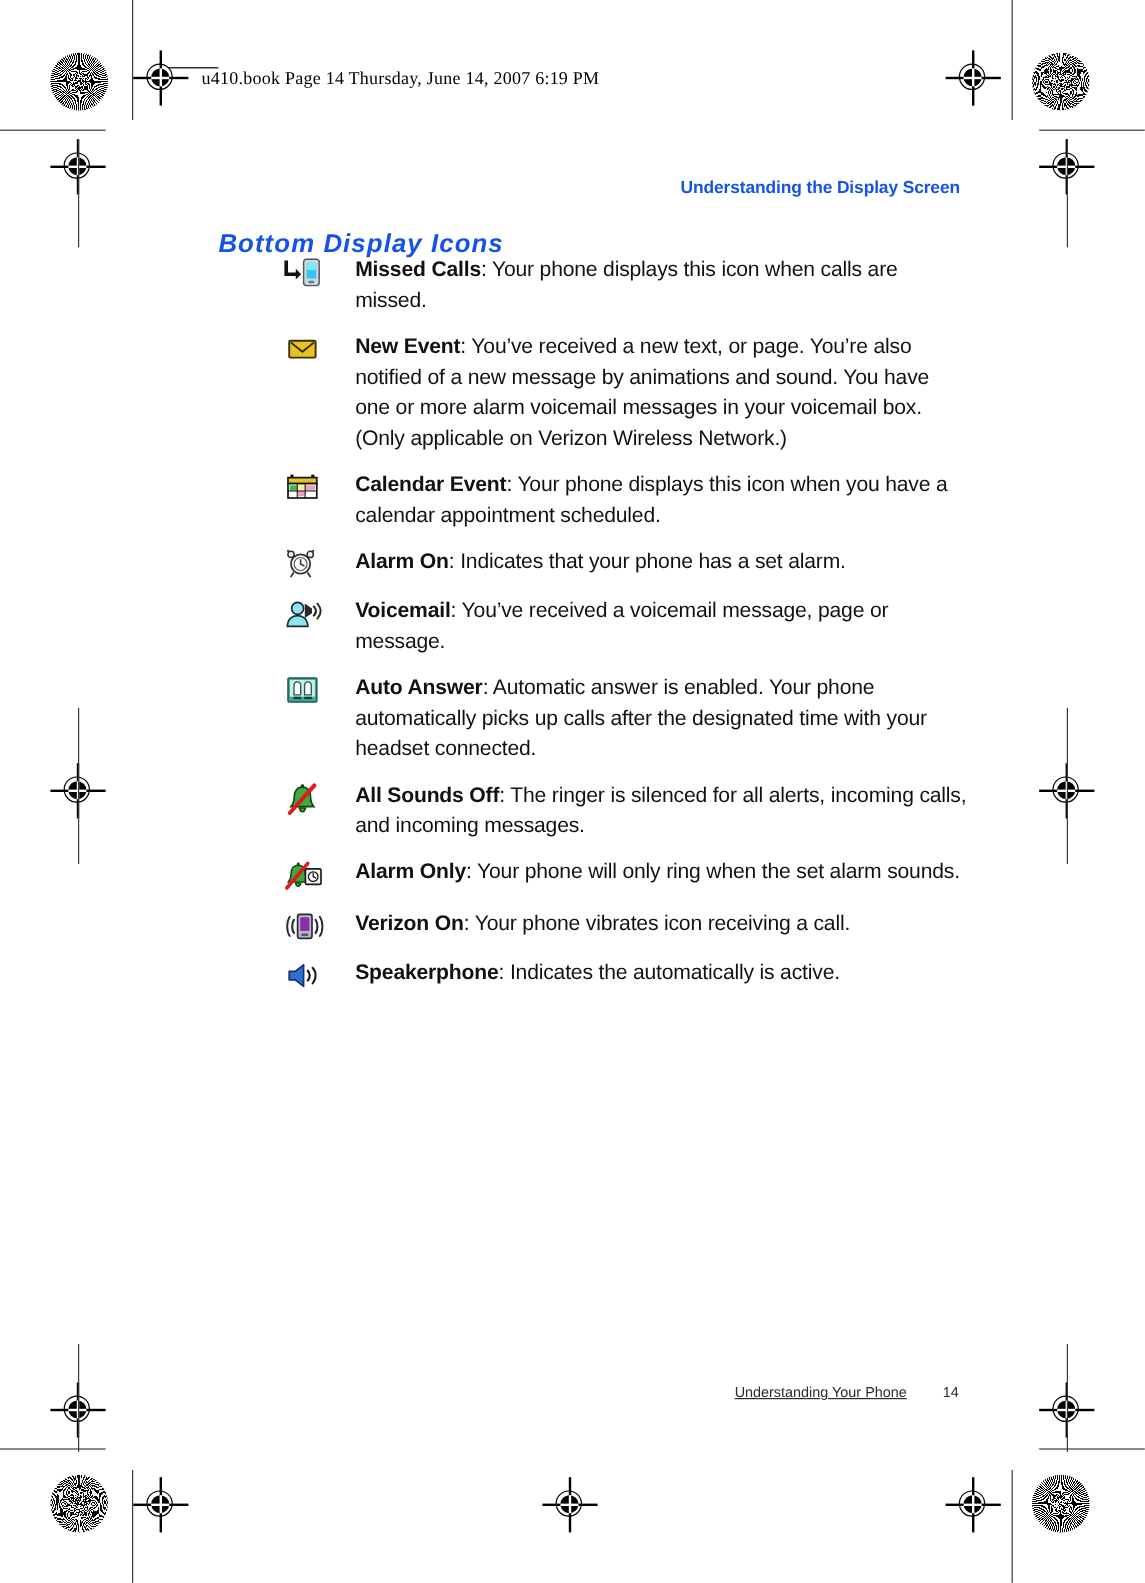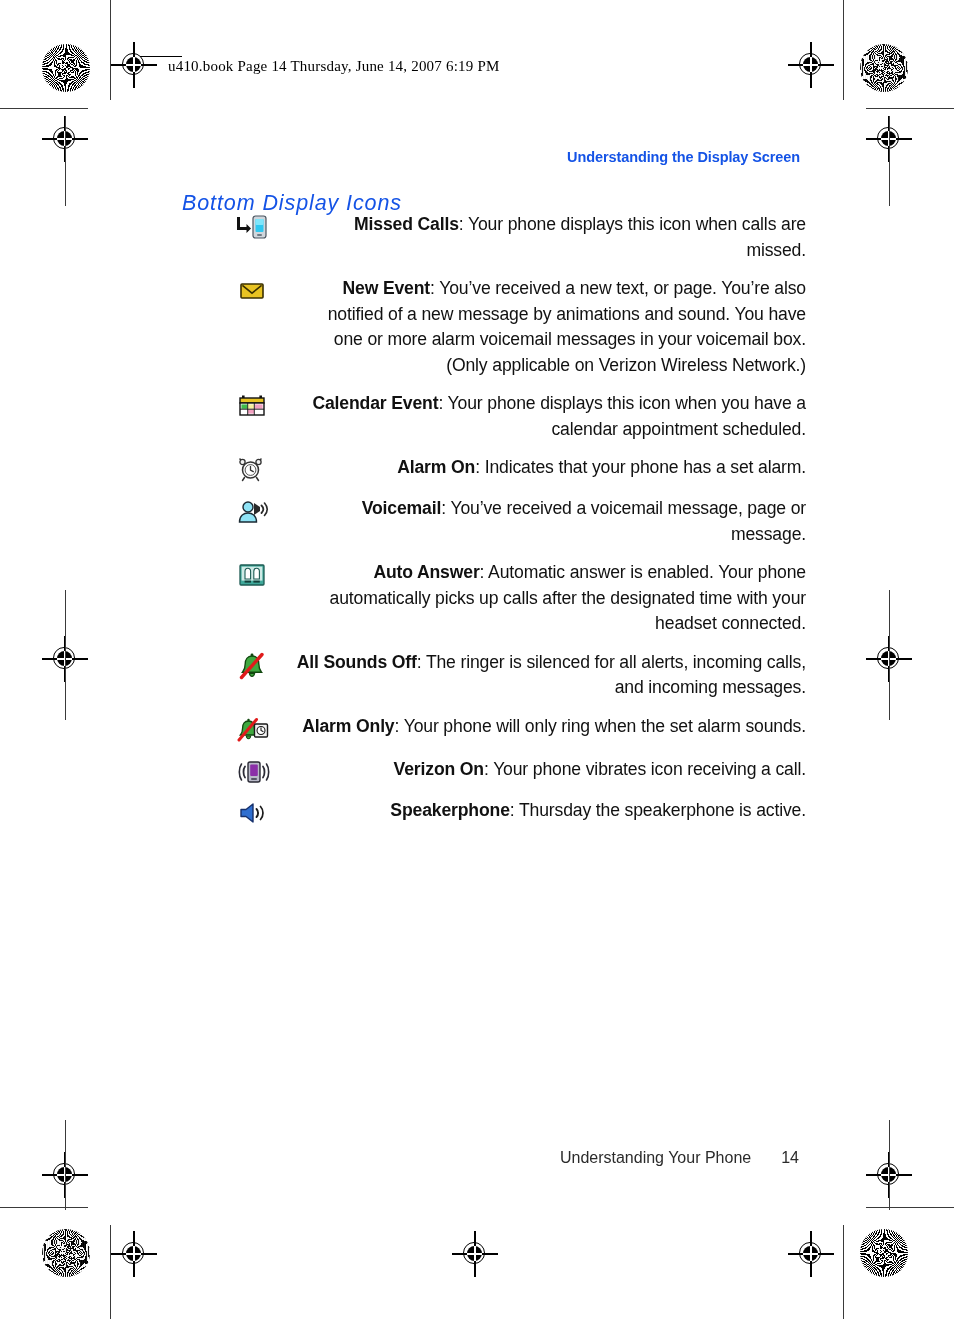--- a/index.html
+++ b/index.html
@@ -121,39 +121,38 @@
     letter-spacing: -0.1px;
     white-space: nowrap;
     text-align: center;
   }
 
   .section-title {
     position: absolute;
     left: 182px;
     top: 177px;
     font-size: 21.5px;
-    font-weight: normal;
+    font-weight: bold;
     font-style: italic;
     color: #1453e6;
     letter-spacing: 0.9px;
     white-space: nowrap;
   }
 
   .icon-list {
     position: absolute;
     left: 236px;
     top: 212px;
     width: 570px;
   }
   .icon-row {
     position: relative;
     display: flex;
     align-items: flex-start;
     margin-bottom: 13px;
-    text-align: right;
   }
   .icon-cell {
     width: 60px;
     min-width: 60px;
     padding-top: 2px;
     display: flex;
     justify-content: flex-start;
     align-items: flex-start;
   }
   .icon-text {
@@ -164,23 +163,24 @@
     letter-spacing: -0.15px;
   }
   .icon-text b {
     font-weight: bold;
   }
 
   .footer {
     position: absolute;
     right: 155px;
     bottom: 152px;
-    font-size: 16px;
+    font-size: 12px;
     color: #2b2b2b;
     white-space: nowrap;
+    text-decoration: underline;
   }
   .footer .fnum {
     display: inline-block;
     margin-left: 30px;
   }
 
   svg { display: block; }
 </style>
 </head>
 <body>
@@ -460,21 +460,21 @@
 
   <div class="icon-row">
     <div class="icon-cell">
       <svg width="34" height="26" viewBox="0 0 34 26" aria-hidden="true">
         <path d="M5 9.5 L10 9.5 L17 4 L17 22 L10 16.5 L5 16.5 Z" fill="#2f6fd0" stroke="#16306b" stroke-width="1.4" stroke-linejoin="round"></path>
         <path d="M20.5 9 C22.6 11 22.6 15 20.5 17" fill="none" stroke="#1b1b1b" stroke-width="1.9" stroke-linecap="round"></path>
         <path d="M24.5 6.5 C27.8 10 27.8 16 24.5 19.5" fill="none" stroke="#1b1b1b" stroke-width="1.7" stroke-linecap="round"></path>
       </svg>
     </div>
     <div class="icon-text">
-      <b>Speakerphone</b><span>: </span><span>Thursday the speakerphone is active.</span>
+      <b>Speakerphone</b><span>: </span><span>Indicates the automatically is active.</span>
     </div>
   </div>
 
 </div>
 
 <div class="footer">
   <span>Understanding Your Phone</span><span class="fnum">14</span>
 </div>
 
 </body></html>

